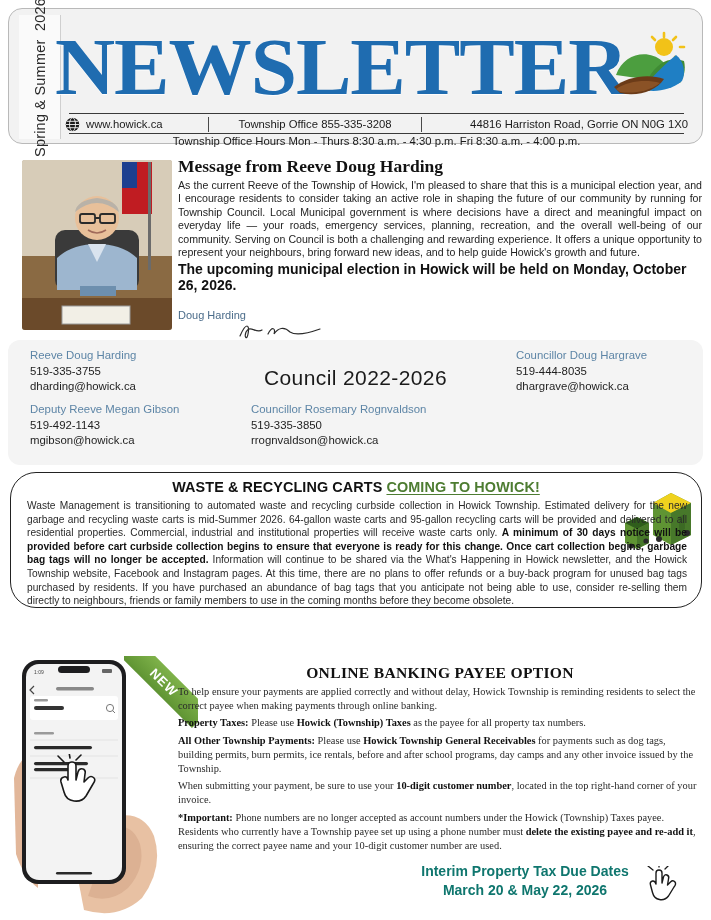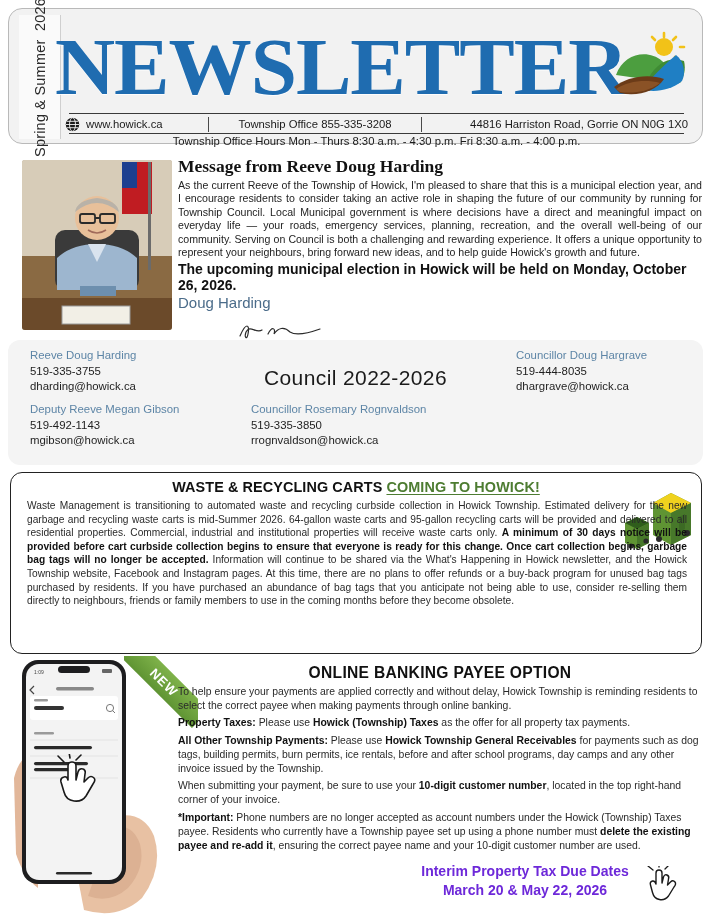--- a/index.html
+++ b/index.html
@@ -94,21 +94,21 @@
   }
   .reeve-body {
     font-size: 10.6px; line-height: 13.4px; color: #232323;
     text-align: justify;
   }
   .reeve-bold {
     font-size: 14px; font-weight: bold; color: #111;
     margin-top: 2px;
   }
   .reeve-sign {
-    font-size: 15px; color: #4b6c8a; margin-top: 1px;
+    font-size: 11px; color: #4b6c8a; margin-top: 16px;
   }
   .sig-svg { position: absolute; left: 56px; top: 166px; }
 
   
   .council-panel {
     position: absolute; left: 8px; top: 340px;
     width: 695px; height: 125px;
     background: #f4f4f4; border-radius: 12px;
   }
   .council-title {
@@ -122,23 +122,23 @@
   .cg .dt { color: #1e1e1e; }
   .col-a { left: 22px; }
   .col-b { left: 243px; }
   .col-c { left: 508px; }
   .row-1 { top: 8px; }
   .row-2 { top: 62px; }
 
   
   .waste-panel {
     position: absolute; left: 10px; top: 472px;
-    width: 692px; height: 182px;
+    width: 692px; height: 136px;
     border: 1.6px solid #222;
-    border-radius: 12px;
+    border-radius: 26px;
     background: #fff;
   }
   .waste-head {
     position: absolute; left: 0; right: 0; top: 6px;
     text-align: center; font-size: 14.4px; font-weight: bold; color: #111;
     letter-spacing: .1px;
   }
   .waste-head .grn {
     color: #4d7c31; text-decoration: underline;
     text-underline-offset: 2px;
@@ -162,35 +162,35 @@
     pointer-events: none;
   }
   .ribbon-band {
     position: absolute; left: -12px; top: 14px;
     width: 104px; height: 25px;
     background: linear-gradient(180deg,#7fb24a 0%,#5f9433 100%);
     transform: rotate(45deg);
     display: flex; align-items: center; justify-content: center;
     color: #fff; font-weight: bold; font-size: 13px; letter-spacing: 1px;
   }
-  .bank-block { position: absolute; left: 178px; top: 664px; width: 524px; }
+  .bank-block { position: absolute; left: 178px; top: 664px; width: 524px; font-family: Liberation Serif, serif; }
   .bank-head {
     text-align: center; font-size: 15.6px; font-weight: bold;
     color: #111; letter-spacing: .3px; margin-bottom: 3px;
   }
   .bank-body {
     font-size: 10.4px; line-height: 14.2px; color: #2a2a2a;
   }
   .bank-body p { margin-bottom: 3px; }
   .bank-body b { color: #111; }
   .due-dates {
     position: absolute; left: 400px; top: 862px; width: 250px;
     text-align: center;
     font-size: 14px; font-weight: bold; line-height: 19px;
-    color: #6d28d9;
+    color: #0f766e;
   }
   .hand-cursor { position: absolute; left: 646px; top: 866px; width: 34px; height: 36px; }
   .tap-hand { position: absolute; left: 52px; top: 754px; width: 56px; height: 54px; }
 </style>
 </head>
 <body>
 
 <div class="masthead">
 
   <div class="season-box">
@@ -399,21 +399,21 @@
 </div>
 
 <div class="bank-block">
   <div class="bank-head">ONLINE BANKING PAYEE OPTION</div>
   <div class="bank-body">
     <p>To help ensure your payments are applied correctly and without delay, Howick Township is reminding residents to select the correct payee when making payments through online banking.</p>
     <p>
       <b>Property Taxes:</b>
       <span>Please use</span>
       <b>Howick (Township) Taxes</b>
-      <span>as the offer for all property tax payments.</span>
+      <span>as the payee for all property tax numbers.</span>
     </p>
     <p>
       <b>All Other Township Payments:</b>
       <span>Please use</span>
       <b>Howick Township General Receivables</b>
       <span>for payments such as dog tags, building permits, burn permits, ice rentals, before and after school programs, day camps and any other invoice issued by the Township.</span>
     </p>
     <p>
       <span>When submitting your payment, be sure to use your</span>
       <b>10-digit customer number</b><span>, located in the top right-hand corner of your invoice.</span>

